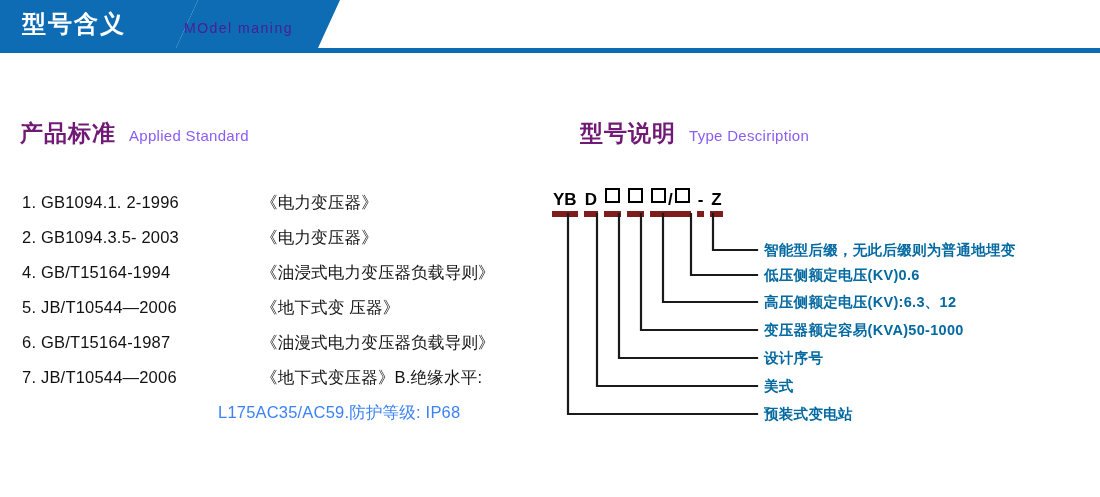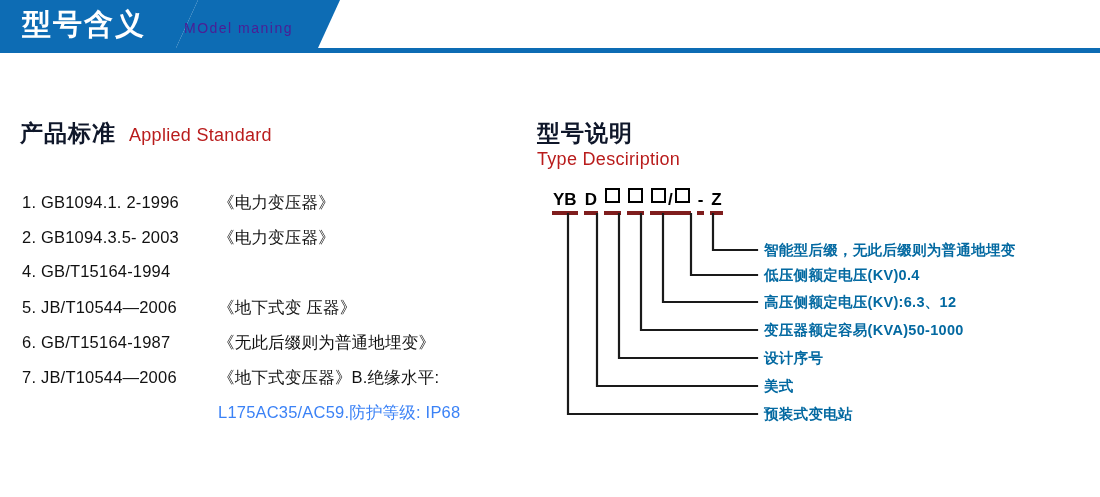--- a/index.html
+++ b/index.html
@@ -38,21 +38,21 @@
     top: 0;
     width: 190px;
     height: 48px;
     background: #0d6cb4;
     clip-path: polygon(22px 0, 164px 0, 142px 48px, 0 48px);
   }
   #banner-title-cn {
     position: absolute;
     left: 22px;
     top: 4px;
-    font-size: 29px;
+    font-size: 24px;
     font-weight: bold;
     color: #ffffff;
     letter-spacing: 2px;
     line-height: 40px;
     white-space: nowrap;
   }
   #banner-title-en {
     position: absolute;
     left: 184px;
     top: 20px;
@@ -73,46 +73,47 @@
   
   .section-heading {
     position: absolute;
     white-space: nowrap;
     display: flex;
     align-items: baseline;
   }
   .heading-cn {
     font-size: 23px;
     font-weight: bold;
-    color: #0f172a;
+    color: #701a75;
     letter-spacing: 1px;
   }
   .heading-en {
-    font-size: 18px;
-    color: #b91c1c;
+    font-size: 15px;
+    color: #8b5cf6;
     margin-left: 13px;
     letter-spacing: 0.3px;
   }
   #heading-standard { left: 20px; top: 118px; }
-  #heading-type     { left: 524px; top: 118px; flex-direction: column; }
+  #heading-type     { left: 580px; top: 118px; }
 
   
   #standards-list {
     position: absolute;
     left: 22px;
     top: 192px;
     width: 520px;
   }
   .std-row {
     display: flex;
     align-items: baseline;
     height: 35px;
     font-size: 16.5px;
     color: #111111;
     white-space: nowrap;
+    gap: 43px;
   }
   .std-code {
     width: 196px;
     flex: 0 0 196px;
     letter-spacing: 0.2px;
   }
   .std-title {
     letter-spacing: 0.2px;
   }
   .std-cont {
@@ -138,21 +139,21 @@
     top: 0;
     display: flex;
     align-items: flex-end;
     white-space: nowrap;
     font-size: 17px;
     font-weight: bold;
     color: #000000;
     letter-spacing: 0px;
   }
   .code-seg {
-    border-bottom: 4px solid #7f1d1d;
+    border-bottom: 6px solid #7f1d1d;
     padding: 0 1px 1px 1px;
     line-height: 20px;
   }
   .code-gap { width: 6px; }
   .code-box {
     display: inline-block;
     width: 11px;
     height: 11px;
     border: 2px solid #000;
     position: relative;
@@ -201,28 +202,29 @@
   <div class="std-row">
     <span class="std-code">1. GB1094.1. 2-1996</span>
     <span class="std-title">《电力变压器》</span>
   </div>
   <div class="std-row">
     <span class="std-code">2. GB1094.3.5- 2003</span>
     <span class="std-title">《电力变压器》</span>
   </div>
   <div class="std-row">
     <span class="std-code">4. GB/T15164-1994</span>
+    <span class="std-title">《油浸式电力变压器负载导则》</span>
   </div>
   <div class="std-row">
     <span class="std-code">5. JB/T10544—2006</span>
     <span class="std-title">《地下式变 压器》</span>
   </div>
   <div class="std-row">
     <span class="std-code">6. GB/T15164-1987</span>
-    <span class="std-title">《无此后缀则为普通地埋变》</span>
+    <span class="std-title">《油漫式电力变压器负载导则》</span>
   </div>
   <div class="std-row">
     <span class="std-code">7. JB/T10544—2006</span>
     <span class="std-title">《地下式变压器》B.绝缘水平:</span>
   </div>
   <div class="std-cont">
     <span class="std-code">.</span>
     <span class="std-title">L175AC35/AC59.防护等级: IP68</span>
   </div>
 </div>
@@ -260,19 +262,19 @@
 
       <path d="M  67 24 L  67 168 L 205 168"></path>
 
       <path d="M  45 24 L  45 196 L 205 196"></path>
 
       <path d="M  16 24 L  16 224 L 205 224"></path>
     </g>
   </svg>
 
   <div class="diag-label" style="left:212px; top:52px;">智能型后缀，无此后缀则为普通地埋变</div>
-  <div class="diag-label" style="left:212px; top:77px;">低压侧额定电压(KV)0.4</div>
+  <div class="diag-label" style="left:212px; top:77px;">低压侧额定电压(KV)0.6</div>
   <div class="diag-label" style="left:212px; top:104px;">高压侧额定电压(KV):6.3、12</div>
   <div class="diag-label" style="left:212px; top:132px;">变压器额定容易(KVA)50-1000</div>
   <div class="diag-label" style="left:212px; top:160px;">设计序号</div>
   <div class="diag-label" style="left:212px; top:188px;">美式</div>
   <div class="diag-label" style="left:212px; top:216px;">预装式变电站</div>
 </div>
 
 </body></html>

